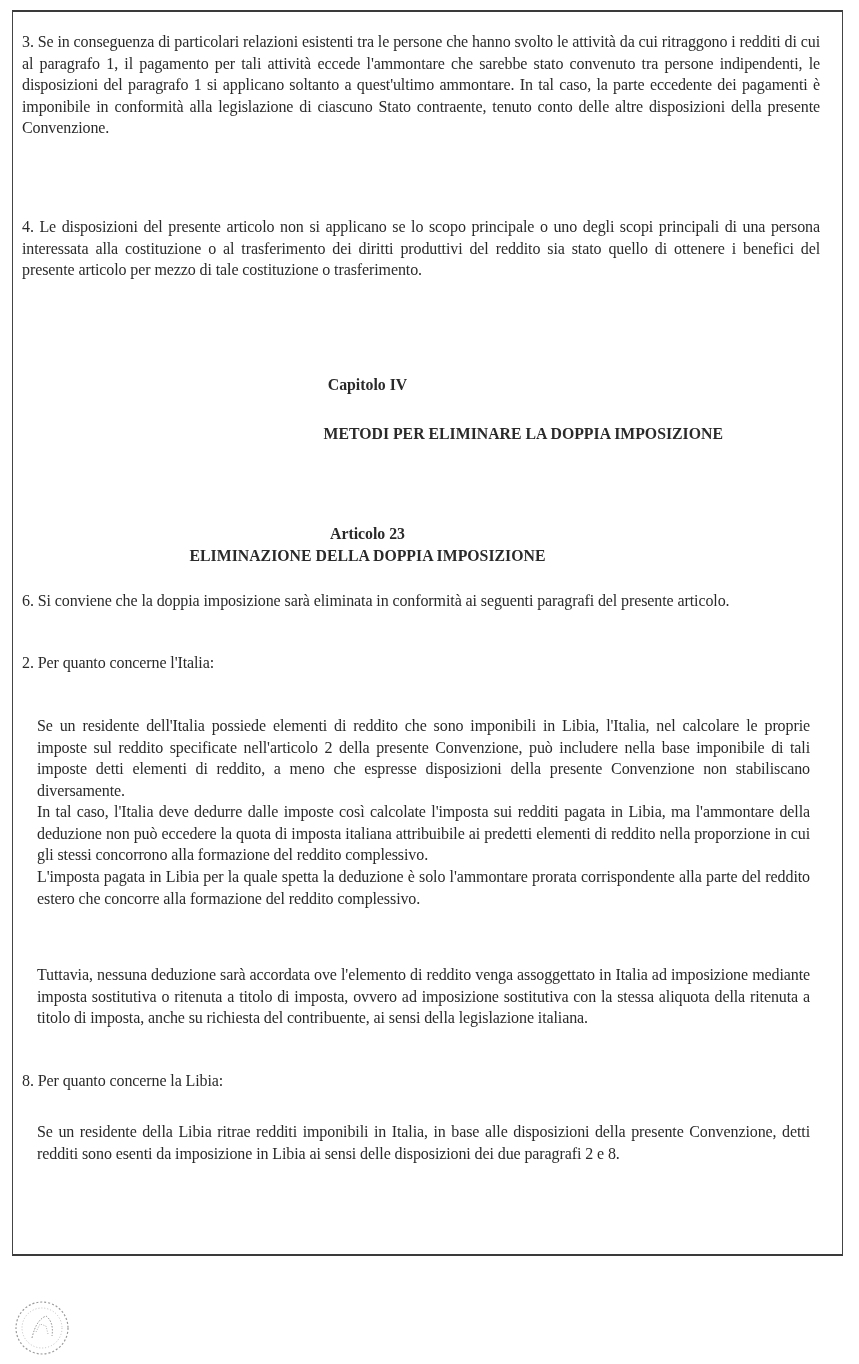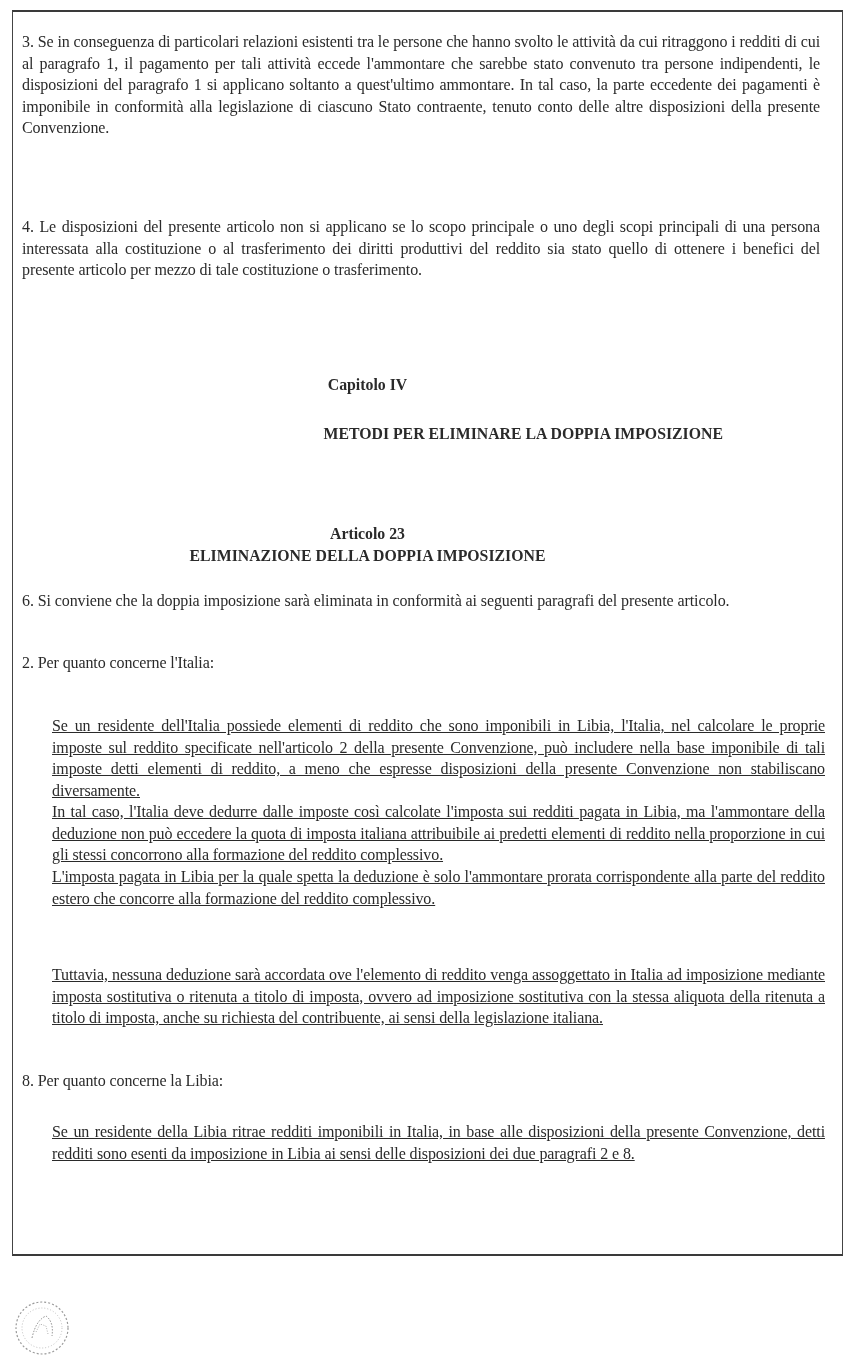--- a/index.html
+++ b/index.html
@@ -31,23 +31,22 @@
       position: absolute;
       left: 22px;
       width: 798px;
       font-size: 16px;
       line-height: 21.5px;
       text-align: justify;
       margin: 0;
       letter-spacing: -0.1px;
     }
     .para.indent {
-      left: 52px;
+      left: 37px;
       width: 773px;
-      text-decoration: underline;
     }
     .heading {
       position: absolute;
       left: 12px;
       width: 711px;
       text-align: center;
       font-size: 15.8px;
       line-height: 20px;
       margin: 0;
     }

